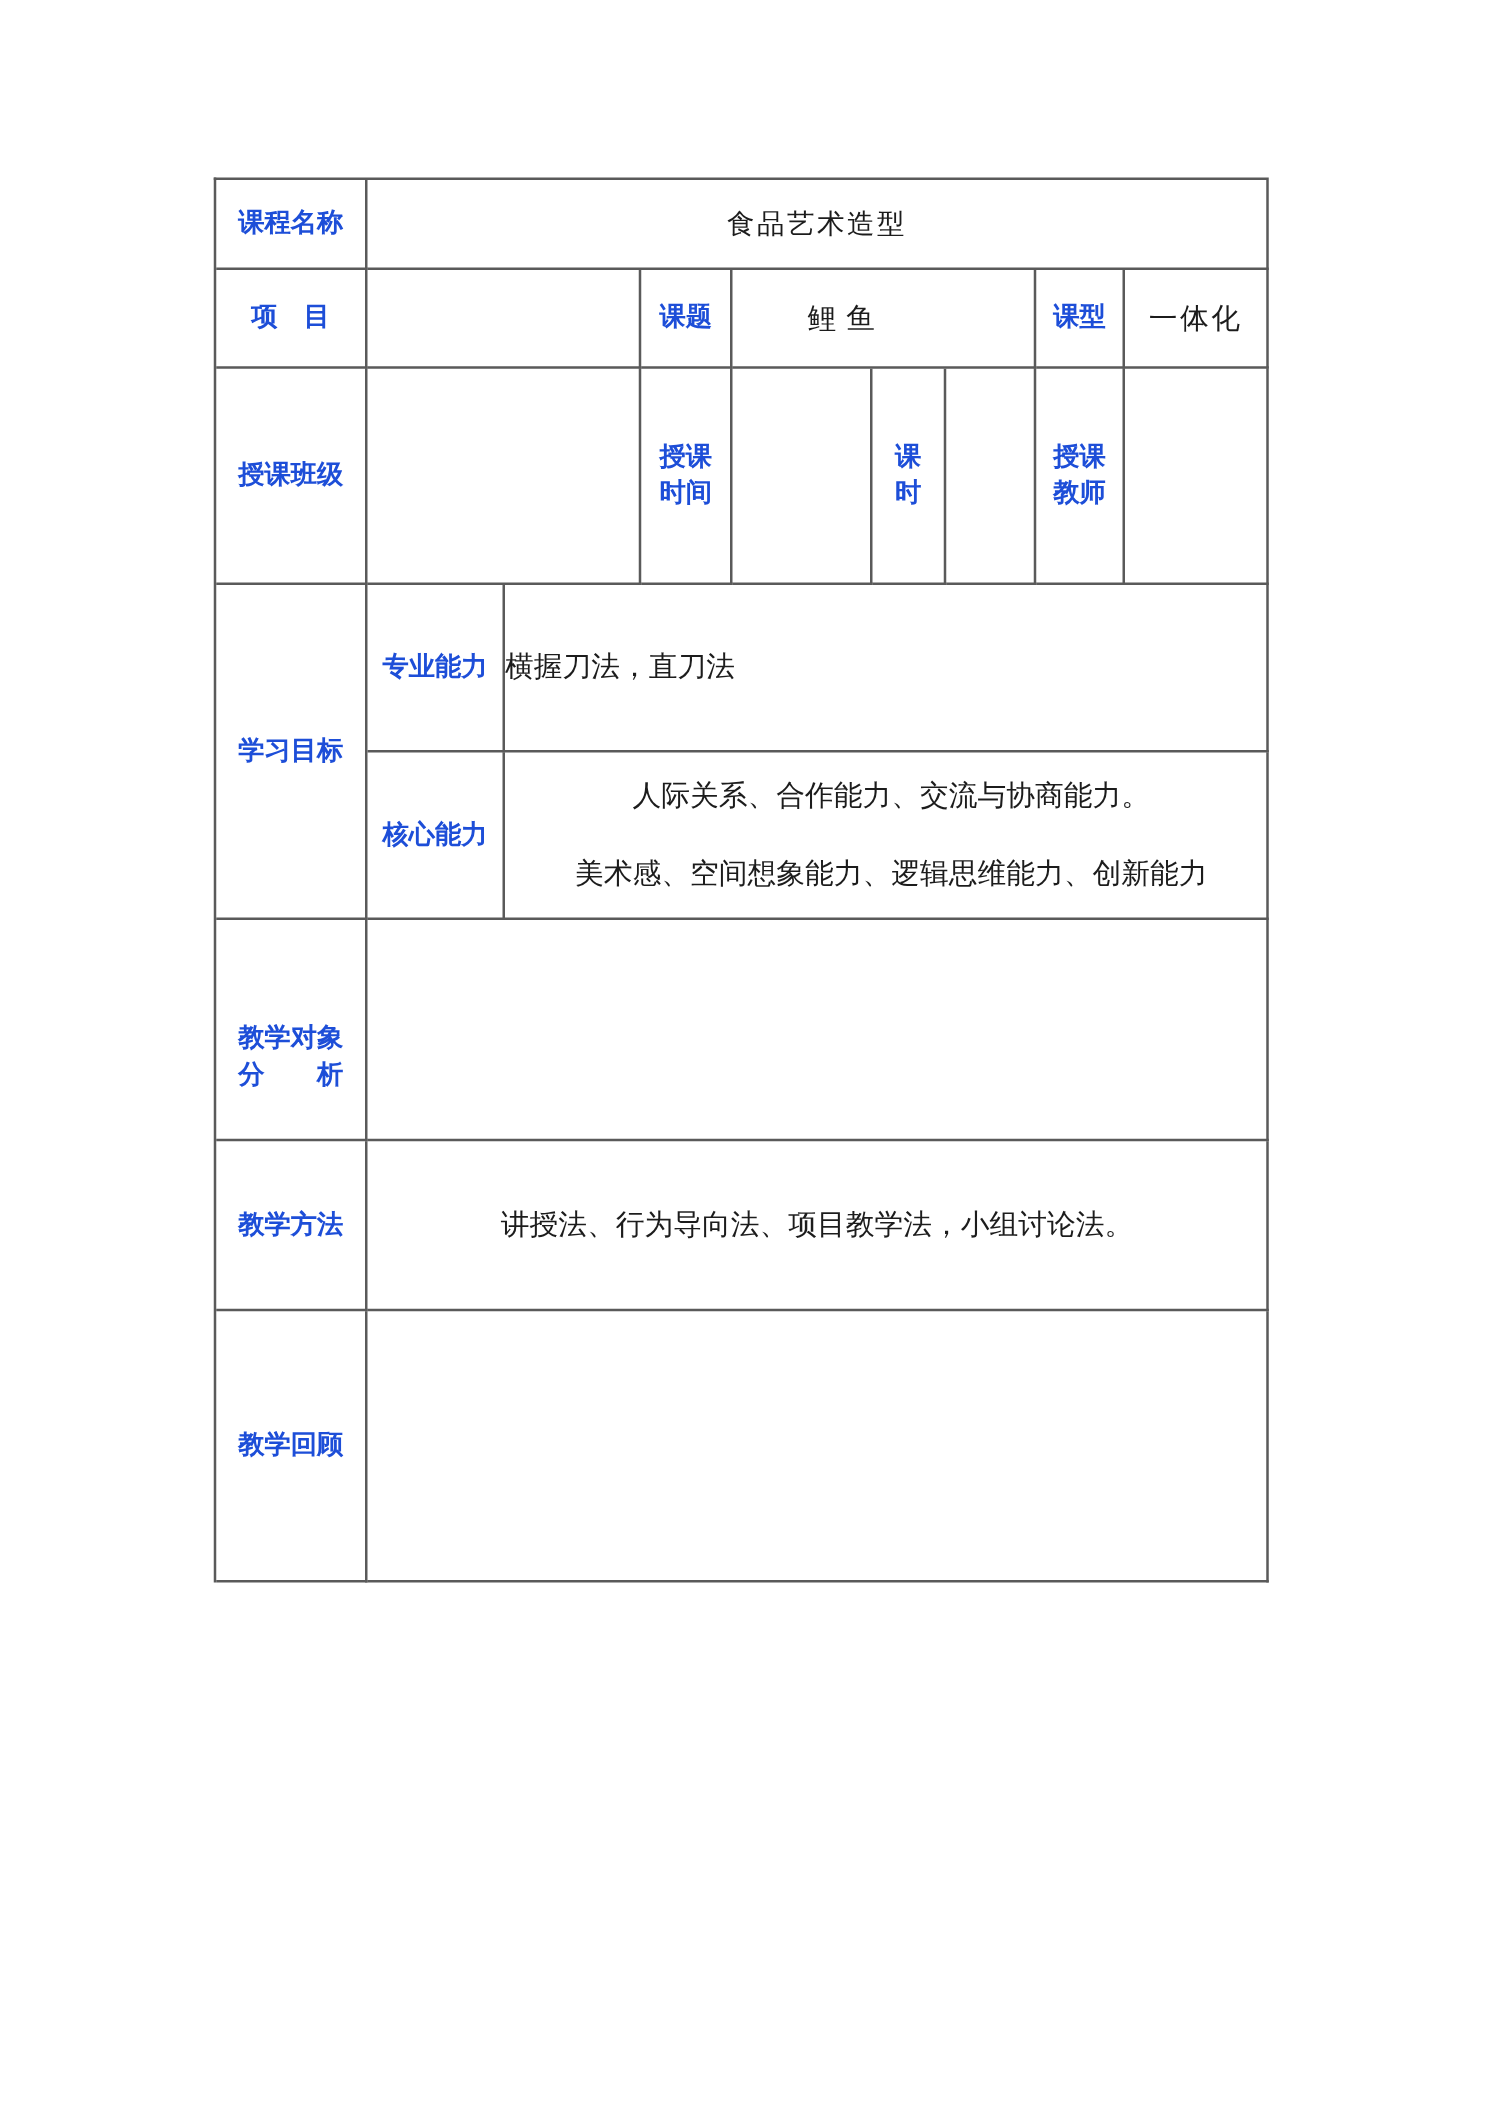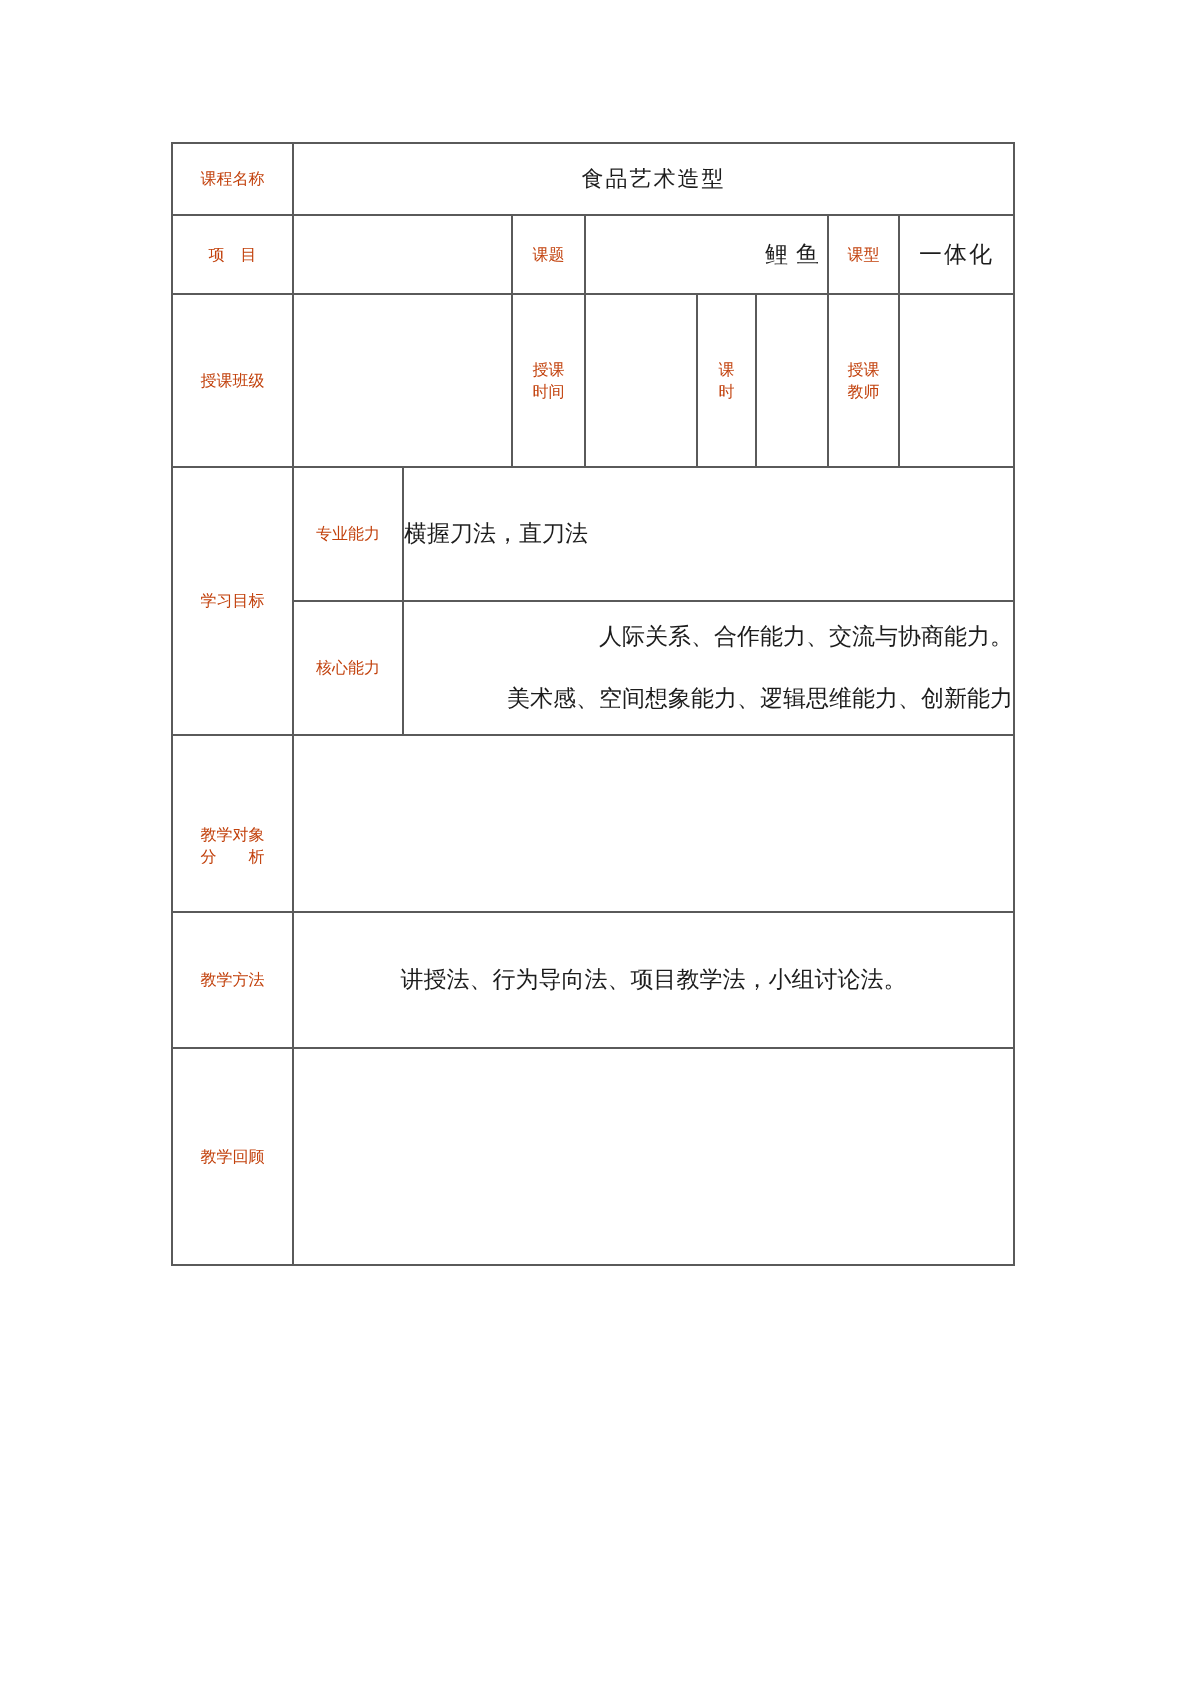--- a/index.html
+++ b/index.html
@@ -25,44 +25,44 @@
     background:#ffffff;
   }
   .cell{
     border-right:2px solid var(--bc);
     border-bottom:2px solid var(--bc);
     display:flex;align-items:center;justify-content:center;
     overflow:hidden;
   }
   .lbl{
     font-family:"Liberation Sans",sans-serif;
-    font-weight:400;
-    font-size:16px;
-    color:#c2410c;
+    font-weight:700;
+    font-size:21px;
+    color:#1d4ed8;
     line-height:1.35;
     text-align:center;
   }
   .txt{
     font-family:"Liberation Serif",serif;
     font-size:23px;
     color:#1c1c1c;
     line-height:1.35;
   }
   .title-cell span{
     font-size:22px;
     letter-spacing:2px;
   }
   .wrap2{display:inline-block;width:2.1em;text-align:center;}
   .wrap1{display:inline-block;width:1.05em;text-align:center;}
-  .subject-cell{justify-content:flex-end;padding-left:60px;}
+  .subject-cell{justify-content:flex-start;padding-left:60px;}
   .subject-cell span{letter-spacing:8px;}
   .type-cell span{letter-spacing:2px;}
   .prof-content{justify-content:flex-start;}
   .core-content{
-    flex-direction:column;align-items:flex-end;justify-content:center;
+    flex-direction:column;align-items:center;justify-content:center;
     padding-left:9px;
   }
   .core-content .line{height:62px;line-height:62px;white-space:nowrap;}
   .methods-content{}
   .stack{display:flex;flex-direction:column;align-items:flex-end;margin-top:44px;}
   .stack div{white-space:pre;}
 </style>
 </head>
 <body>
 

